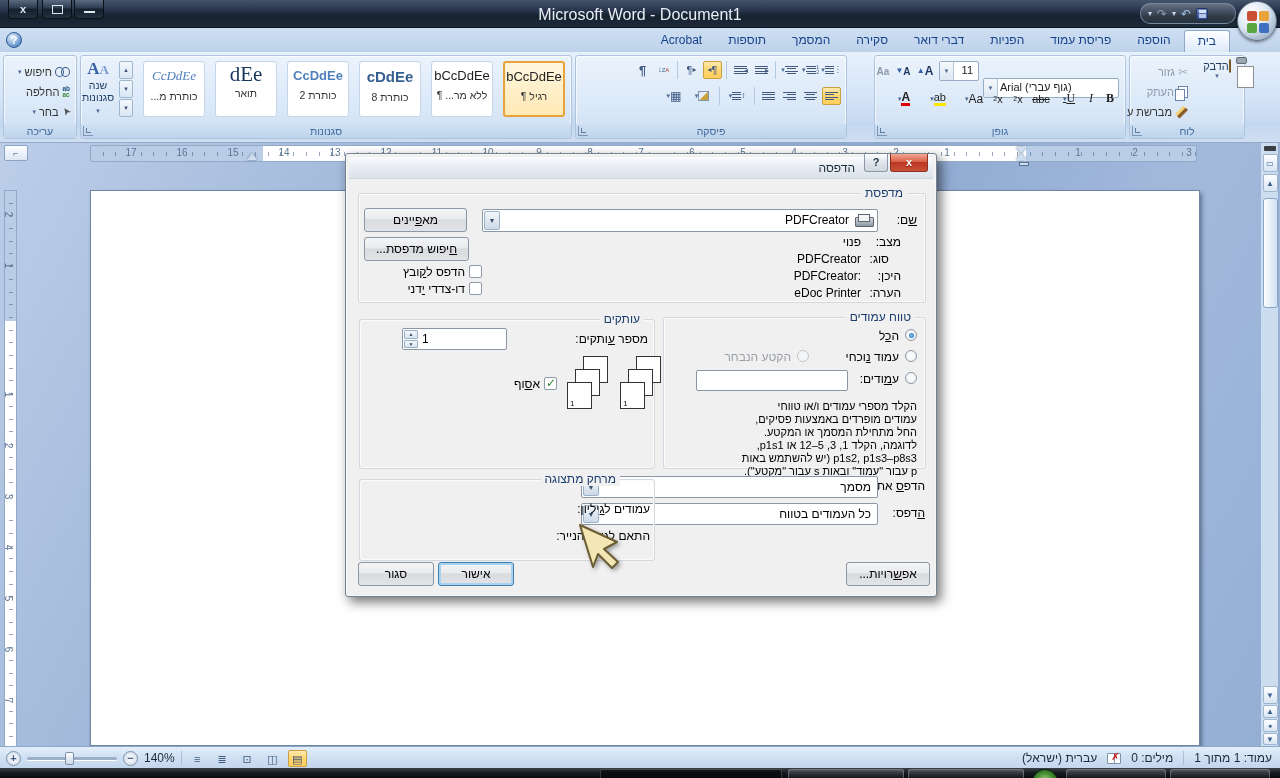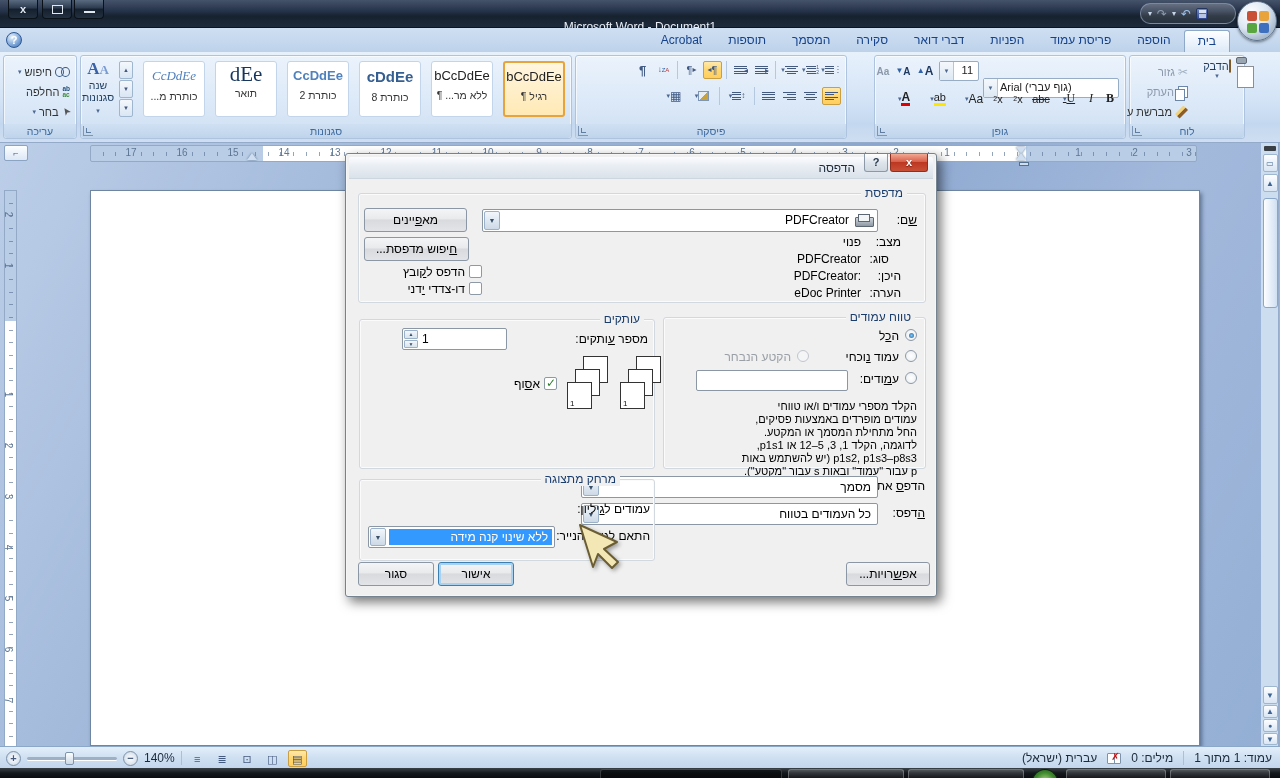--- a/index.html
+++ b/index.html
@@ -2,21 +2,21 @@
 <html lang="he"><head>
 <meta charset="utf-8">
 <style>
   *{margin:0;padding:0;box-sizing:border-box}
   html,body{width:1280px;height:778px;overflow:hidden}
   body{direction:rtl;font-family:"Liberation Sans","DejaVu Sans",sans-serif;font-size:12px;position:relative;background:#9db4d6}
 
   
   #titlebar{position:absolute;left:0;top:0;width:1280px;height:28px;
     background:linear-gradient(#45536a,#26334a 40%,#17222f 60%,#1d2a3c);border-bottom:1px solid #0c141d}
-  #win-title{position:absolute;left:0;right:0;top:20px;text-align:center;color:#e9eef6;font-size:12px;direction:ltr}
+  #win-title{position:absolute;left:0;right:0;top:6px;text-align:center;color:#e9eef6;font-size:16px;direction:ltr}
   .winbtn{position:absolute;top:0;height:19px;width:30px;border:1px solid #0a1118;border-top:none;border-radius:0 0 4px 4px;
     background:linear-gradient(#5a6a80,#2c3a4e 45%,#15202e 50%,#23303f);color:#dfe7f0;font-size:11px;font-weight:bold;
     text-align:center;line-height:18px}
   #btn-close{left:8px}#btn-restore{left:42px}#btn-min{left:74px}
   #btn-restore::before{content:"";position:absolute;left:9px;top:5px;width:9px;height:7px;border:1.5px solid #dfe7f0}
   #btn-min::before{content:"";position:absolute;left:9px;top:11px;width:11px;height:2px;background:#dfe7f0}
 
   
   #qat{position:absolute;left:1140px;top:3px;height:21px;width:96px;border:1px solid rgba(160,180,205,.55);
     border-radius:10px;background:linear-gradient(rgba(255,255,255,.22),rgba(255,255,255,.06));display:flex;align-items:center;gap:5px;direction:ltr;padding:0 7px}
@@ -682,24 +682,20 @@
     <div class="dlabel" style="right:11px;top:352px"><u>ה</u>דפס:</div>
     <div class="dcombo" style="left:235px;top:349px;width:297px;height:22px">
       <span class="val">כל העמודים בטווח</span>
       <span class="arrow" style="left:1px">▼</span>
     </div>
 
     <div class="gbox" style="left:13px;top:325px;width:296px;height:82px">
       <span class="legend" style="right:34px">מרחק מתצוגה</span>
       <div class="dlabel" style="right:4px;top:22px">עמודים ל<u>ג</u>יליון:</div>
       <div class="dlabel" style="right:4px;top:49px">התאם לגו<u>ד</u>ל הנייר:</div>
-      <div class="dcombo" style="left:8px;top:46px;width:187px;height:22px">
-        <span class="val sel">ללא שינוי קנה מידה</span>
-        <span class="arrow" style="left:1px">▼</span>
-      </div>
     </div>
 
     <div class="dbtn" style="left:500px;top:408px;width:84px;height:24px;line-height:22px">אפ<u>ש</u>רויות...</div>
     <div class="dbtn focus" style="left:92px;top:408px;width:76px;height:24px;line-height:22px">אישור</div>
     <div class="dbtn" style="left:12px;top:408px;width:76px;height:24px;line-height:22px">סגור</div>
 
     <svg id="cursor-arrow" width="52" height="58" viewBox="0 0 52 58">
       <path d="M6 3 L19 45 L24 32 L38 46 L44 40 L30 27 L43 20 Z" fill="#f4e7b6" stroke="#6b5d33" stroke-width="2" stroke-linejoin="round"></path>
     </svg>
   </div>

